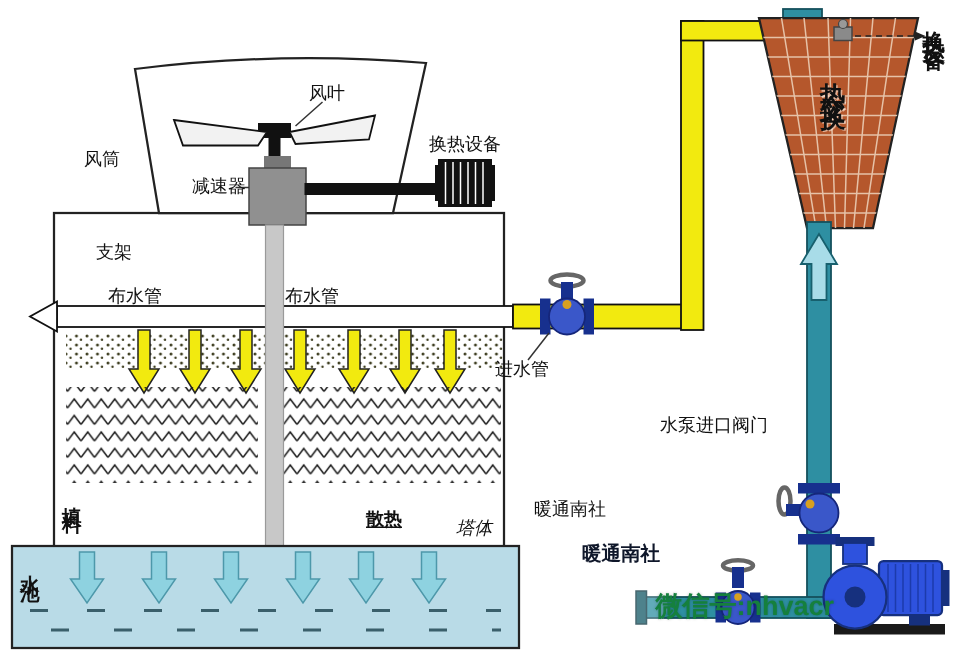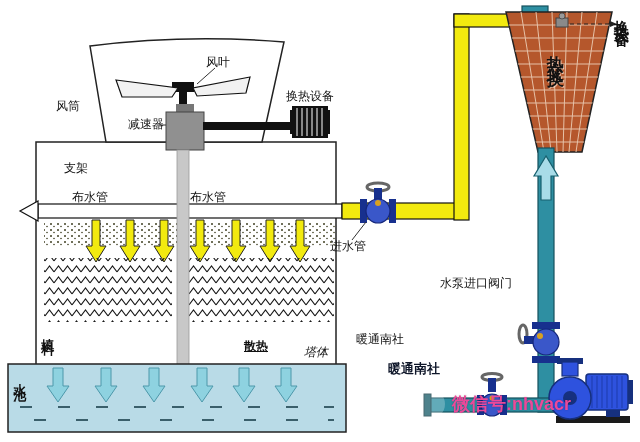--- a/index.html
+++ b/index.html
@@ -22,21 +22,21 @@
   .lbl-fill{left:40px;top:328px;font-size:13px;letter-spacing:4px;}
   .lbl-heat{left:244px;top:340px;font-size:12px;text-decoration:underline;}
   .lbl-towerbody{left:304px;top:346px;font-style:italic;}
   .lbl-pool{left:12px;top:373px;font-size:13px;letter-spacing:5px;}
   .lbl-pump-inlet-valve{left:440px;top:277px;}
   .lbl-up-tower-valve{left:356px;top:333px;}
   .lbl-heat-exchange{left:545px;top:42px;font-size:17px;letter-spacing:7px;
       text-shadow:1px 1px 0 rgba(255,235,220,.6);}
   .lbl-heat-equip{left:613px;top:8px;font-size:15px;letter-spacing:4px;}
   .wm-green{left:388px;top:362px;font-size:13px;color:#0f172a;font-weight:bold;}
-  .wm-white{left:452px;top:395px;font-size:18px;color:#ec4899;font-weight:bold;
+  .wm-white{left:437px;top:395px;font-size:18px;color:#15803d;font-weight:bold;
       text-shadow:0 0 2px rgba(0,0,0,.25);}
 </style>
 </head>
 <body>
 
 <div id="stage">
 
 <svg id="diagram-svg" width="640" height="442" viewBox="0 0 640 442">
   <defs>
     <pattern id="zigzag" width="9" height="11" patternUnits="userSpaceOnUse">

